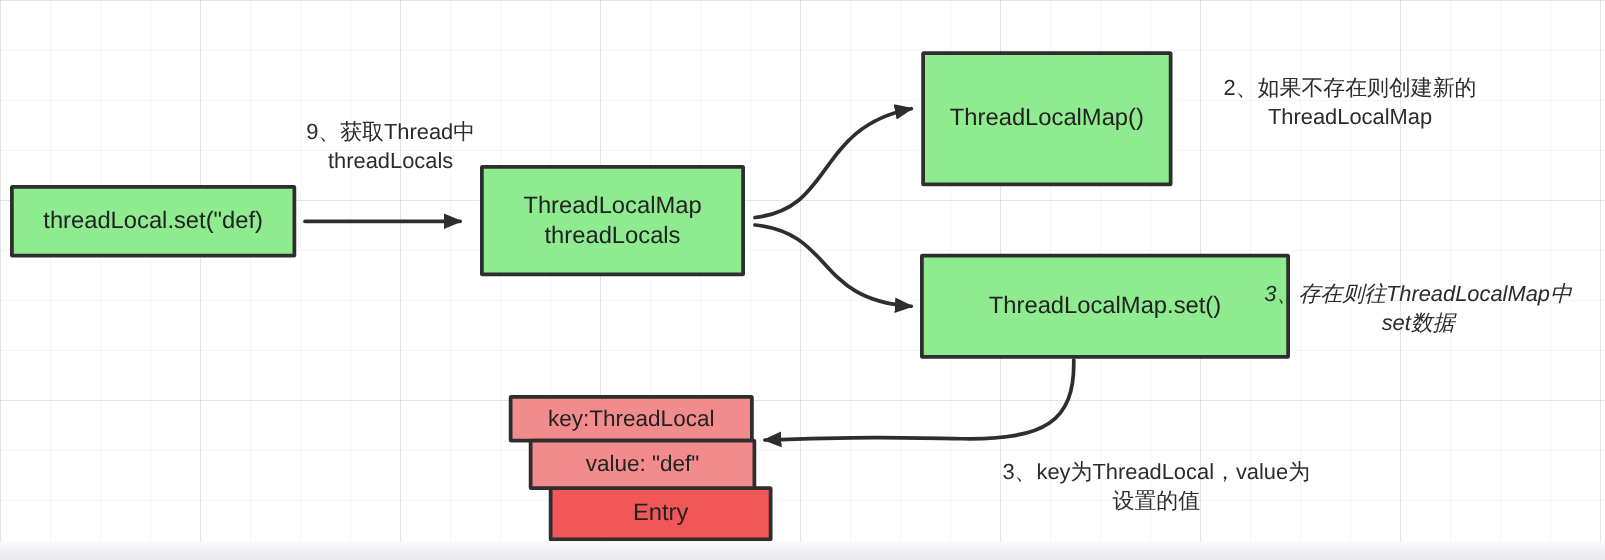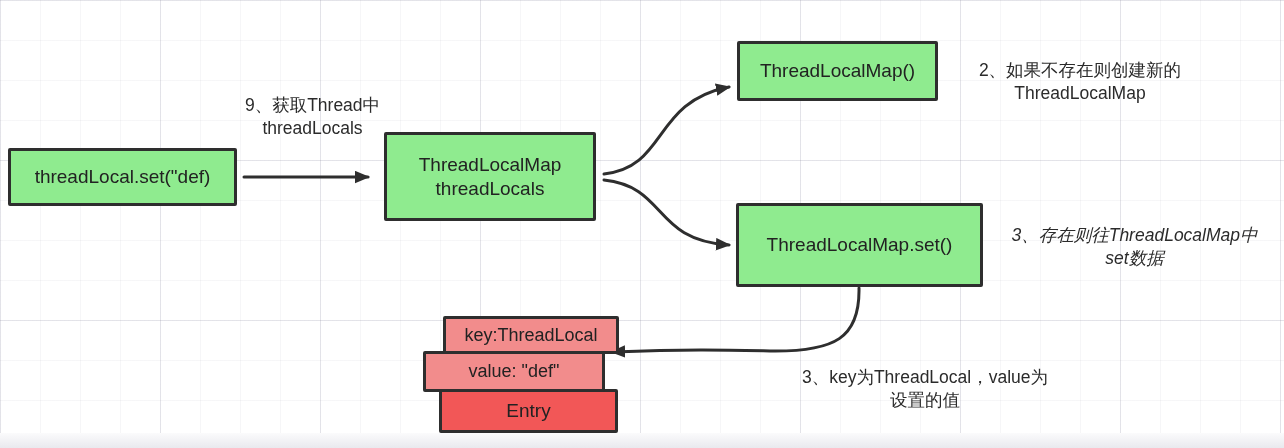--- a/index.html
+++ b/index.html
@@ -61,27 +61,27 @@
     <path class="edge" d="M604,174 C668,167 652,102 729,87" marker-end="url(#ah)"></path>
     <path class="edge" d="M604,180 C668,187 652,240 729,245" marker-end="url(#ah)"></path>
     <path class="edge" d="M859,288 C860,338 835,352 770,351 C725,350 692,349 612,352" marker-end="url(#ah)"></path>
   </svg>
 
   <div class="node green" style="left:8px;top:148px;width:229px;height:58px;">threadLocal.set("def)</div>
 
   <div class="node green" style="left:384px;top:132px;width:212px;height:89px;">ThreadLocalMap
 threadLocals</div>
 
-  <div class="node green" style="left:737px;top:41px;width:201px;height:60px;">ThreadLocalMap()</div>
+  <div class="node green" style="left:737px;top:41px;width:201px;height:108px;">ThreadLocalMap()</div>
 
-  <div class="node green" style="left:736px;top:203px;width:247px;height:84px;">ThreadLocalMap.set()</div>
+  <div class="node green" style="left:736px;top:203px;width:296px;height:84px;">ThreadLocalMap.set()</div>
 
   <div class="node red" style="left:439px;top:389px;width:179px;height:44px;z-index:0;">Entry</div>
 
-  <div class="node pink" style="left:443px;top:316px;width:176px;height:38px;z-index:1;">key:ThreadLocal</div>
+  <div class="node pink" style="left:407px;top:316px;width:196px;height:38px;z-index:1;">key:ThreadLocal</div>
 
   <div class="node pink" style="left:423px;top:351px;width:182px;height:41px;z-index:1;">value: "def"</div>
 
   <div class="note" style="left:215px;top:94px;width:195px;">9、获取Thread中
 threadLocals</div>
 
   <div class="note" style="left:935px;top:59px;width:290px;">2、如果不存在则创建新的
 ThreadLocalMap</div>
 
   <div class="note" style="left:985px;top:224px;width:299px;font-style:italic;">3、存在则往ThreadLocalMap中

